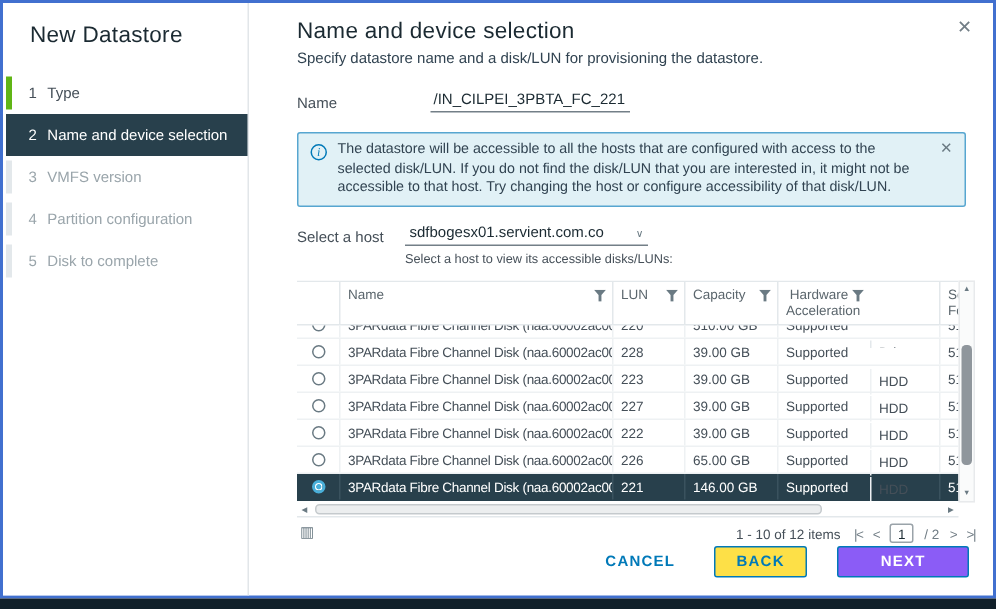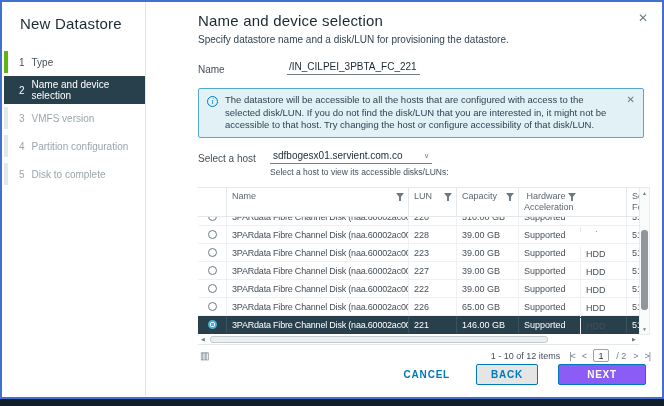--- a/index.html
+++ b/index.html
@@ -2,21 +2,21 @@
 <html><head>
 <meta charset="utf-8">
 <style>
   * { margin:0; padding:0; box-sizing:border-box; }
   body { font-family:"Liberation Sans", sans-serif; background:#fff; }
   .frame { position:relative; width:664px; height:406px; overflow:hidden; background:#fff; }
   .bottom-strip { position:absolute; left:0; right:0; bottom:0; height:7px; background:#101f29; }
   .dialog { position:absolute; left:0; top:0; right:0; bottom:7px; border:2px solid #4170cf; background:#fff; overflow:hidden; }
 
   
-  .sidebar { position:absolute; left:0; top:0; bottom:0; width:144px; border-right:1px solid #e2e6e9; background:#fff; }
+  .sidebar { position:absolute; left:0; top:0; bottom:0; width:164px; border-right:1px solid #e2e6e9; background:#fff; }
   .wizard-title { margin:13px 0 0 18px; font-size:15px; font-weight:400; color:#1b2a32; letter-spacing:.2px; }
   .steps { margin-top:16px; display:flex; flex-direction:column; }
   .step { position:relative; height:28px; display:flex; align-items:center; gap:7px; padding-left:17px; font-size:10px; color:#454f58; cursor:pointer; }
   .step .bar { position:absolute; left:2px; top:3px; bottom:3px; width:4px; background:transparent; }
   .step.completed .bar { background:#60b515; }
   .step.upcoming .bar { background:#e3e8eb; }
   .step.upcoming { color:#9aa5ab; }
   .step.current { background:#28404c; color:#fff; margin-left:2px; padding-left:15px; }
 
   
@@ -83,21 +83,21 @@
   .colpick { font-size:10px; color:#6a7a83; cursor:pointer; margin-left:2px; line-height:1; }
   .tfoot-right { margin-left:auto; display:flex; align-items:center; gap:9px; }
   .pager { display:flex; align-items:center; gap:7px; color:#717d85; }
   .pager .pbtn { cursor:pointer; font-size:9px; letter-spacing:-1px; }
   .page-box { width:16px; height:13px; border:1px solid #9aa3a9; border-radius:2px; text-align:center; line-height:13px; font-size:9px; color:#1b2a32; }
 
   
   .buttons { position:absolute; right:16px; bottom:12px; display:flex; align-items:center; gap:20px; }
   .btn { font-size:10px; font-weight:700; letter-spacing:.8px; border-radius:2px; cursor:pointer; font-family:"Liberation Sans",sans-serif; }
   .btn-link { color:#0079b8; background:none; border:none; padding:5px 6px; }
-  .btn-outline { color:#0079b8; background:#e5e5e5; border:1px solid #0079b8; padding:4px 14px;text-align:right; }
+  .btn-outline { color:#0079b8; background:#fde047; border:1px solid #0079b8; padding:4px 14px;text-align:right; }
   .btn-primary { color:#fff; background:#8b5cf6; border:1px solid #0079b8; padding:4px 28px; }
 </style>
 </head>
 <body>
 
 <div class="frame">
   <div class="dialog">
 
     <aside class="sidebar">
       <div class="wizard-title">New Datastore</div>

